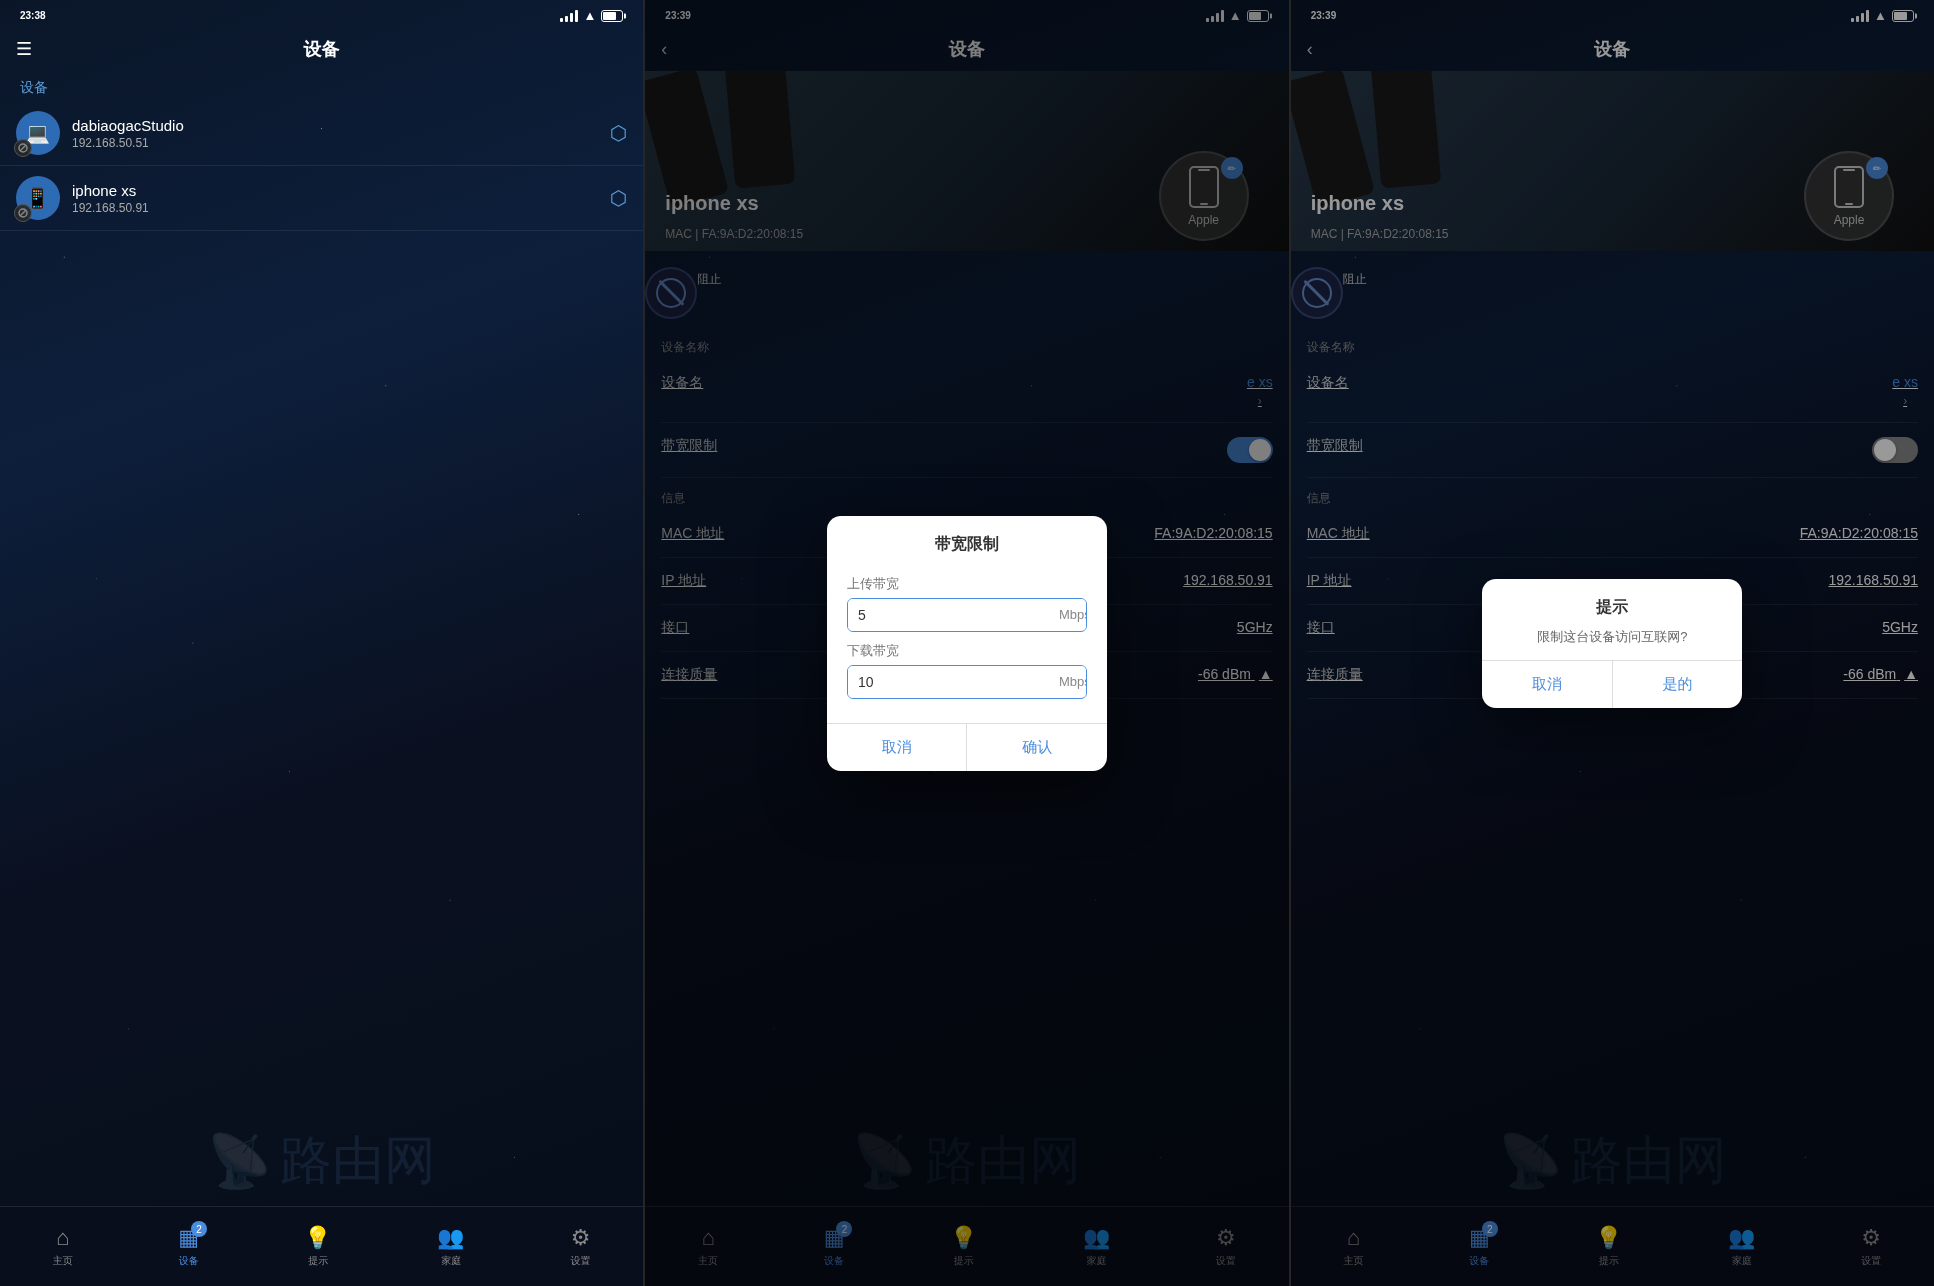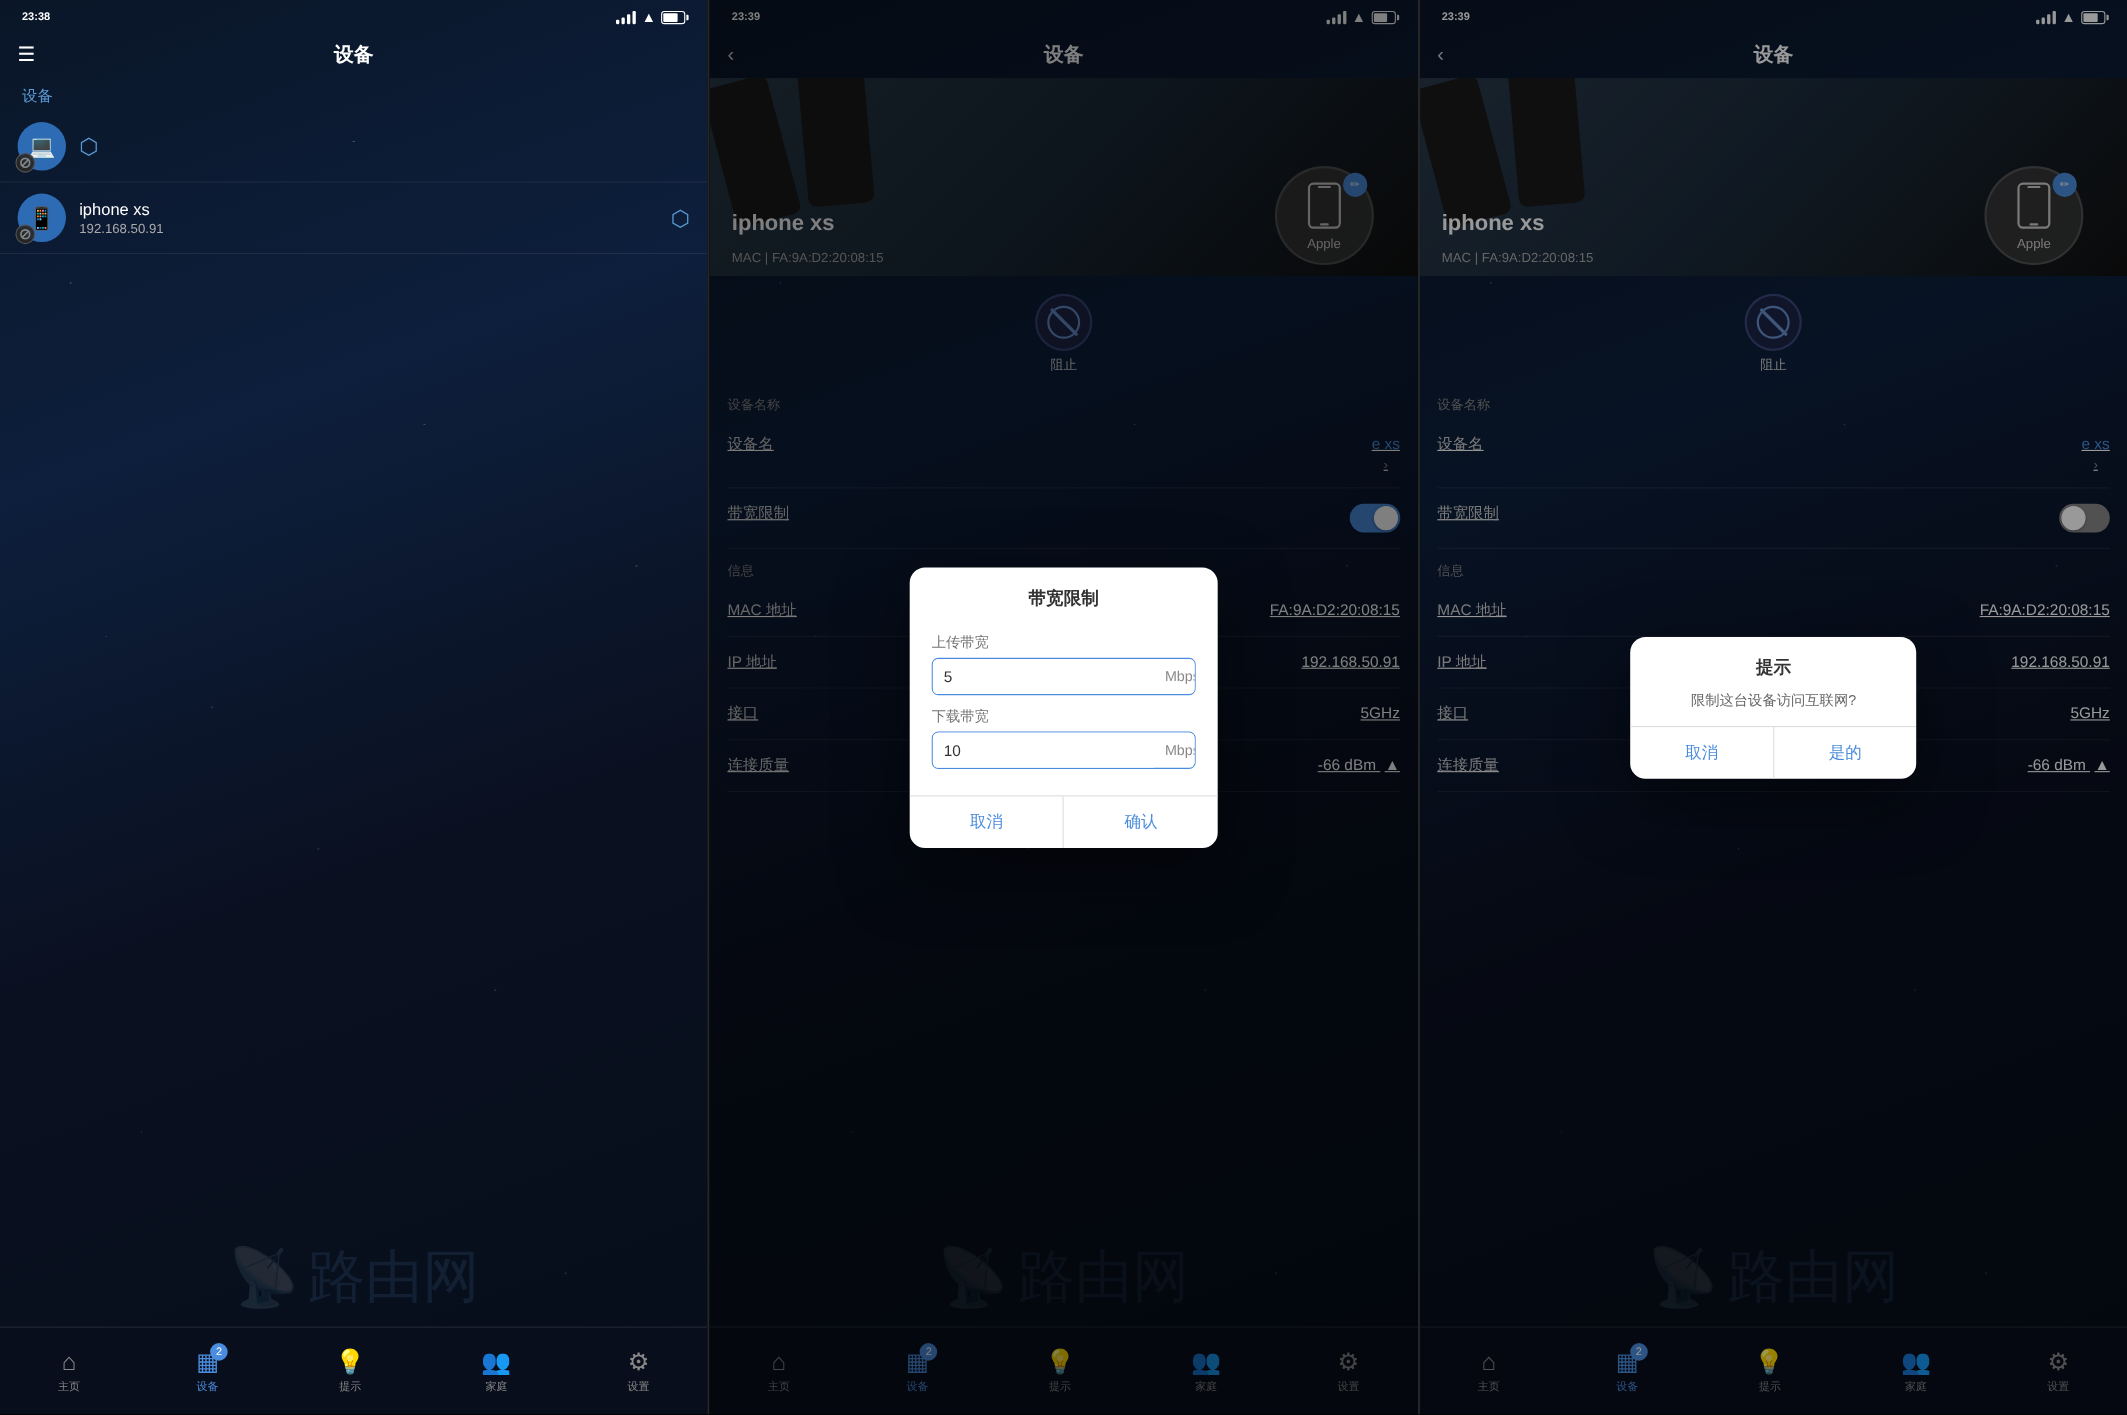--- a/index.html
+++ b/index.html
@@ -265,22 +265,21 @@
       color: #aaa;
       font-size: 12px;
       margin-top: 12px;
     }
 
     
     .block-section {
       position: relative;
       z-index: 10;
       display: flex;
-      flex-direction: column;
-      align-items: center;
+      flex-direction: row;
       padding: 16px 0 8px;
     }
     .block-circle {
       width: 52px;
       height: 52px;
       border-radius: 50%;
       background: rgba(40,40,80,0.6);
       border: 2px solid rgba(100,130,200,0.4);
       display: flex;
       align-items: center;
@@ -602,20 +601,24 @@
 
     <div class="device-item">
       <div class="device-icon-wrap">
         <span class="device-icon-img">💻</span>
         <div class="block-badge">
           <svg width="10" height="10" viewBox="0 0 10 10">
             <circle cx="5" cy="5" r="4" fill="none" stroke="#888" stroke-width="1.5"></circle>
             <line x1="2" y1="8" x2="8" y2="2" stroke="#888" stroke-width="1.5"></line>
           </svg>
         </div>
+      </div>
+      <div class="device-info">
+        <div class="device-name">dabiaogacStudio</div>
+        <div class="device-ip">192.168.50.51</div>
       </div>
       <span class="device-action">⬡</span>
     </div>
 
     <div class="device-item">
       <div class="device-icon-wrap">
         <span class="device-icon-img">📱</span>
         <div class="block-badge">
           <svg width="10" height="10" viewBox="0 0 10 10">
             <circle cx="5" cy="5" r="4" fill="none" stroke="#888" stroke-width="1.5"></circle>

